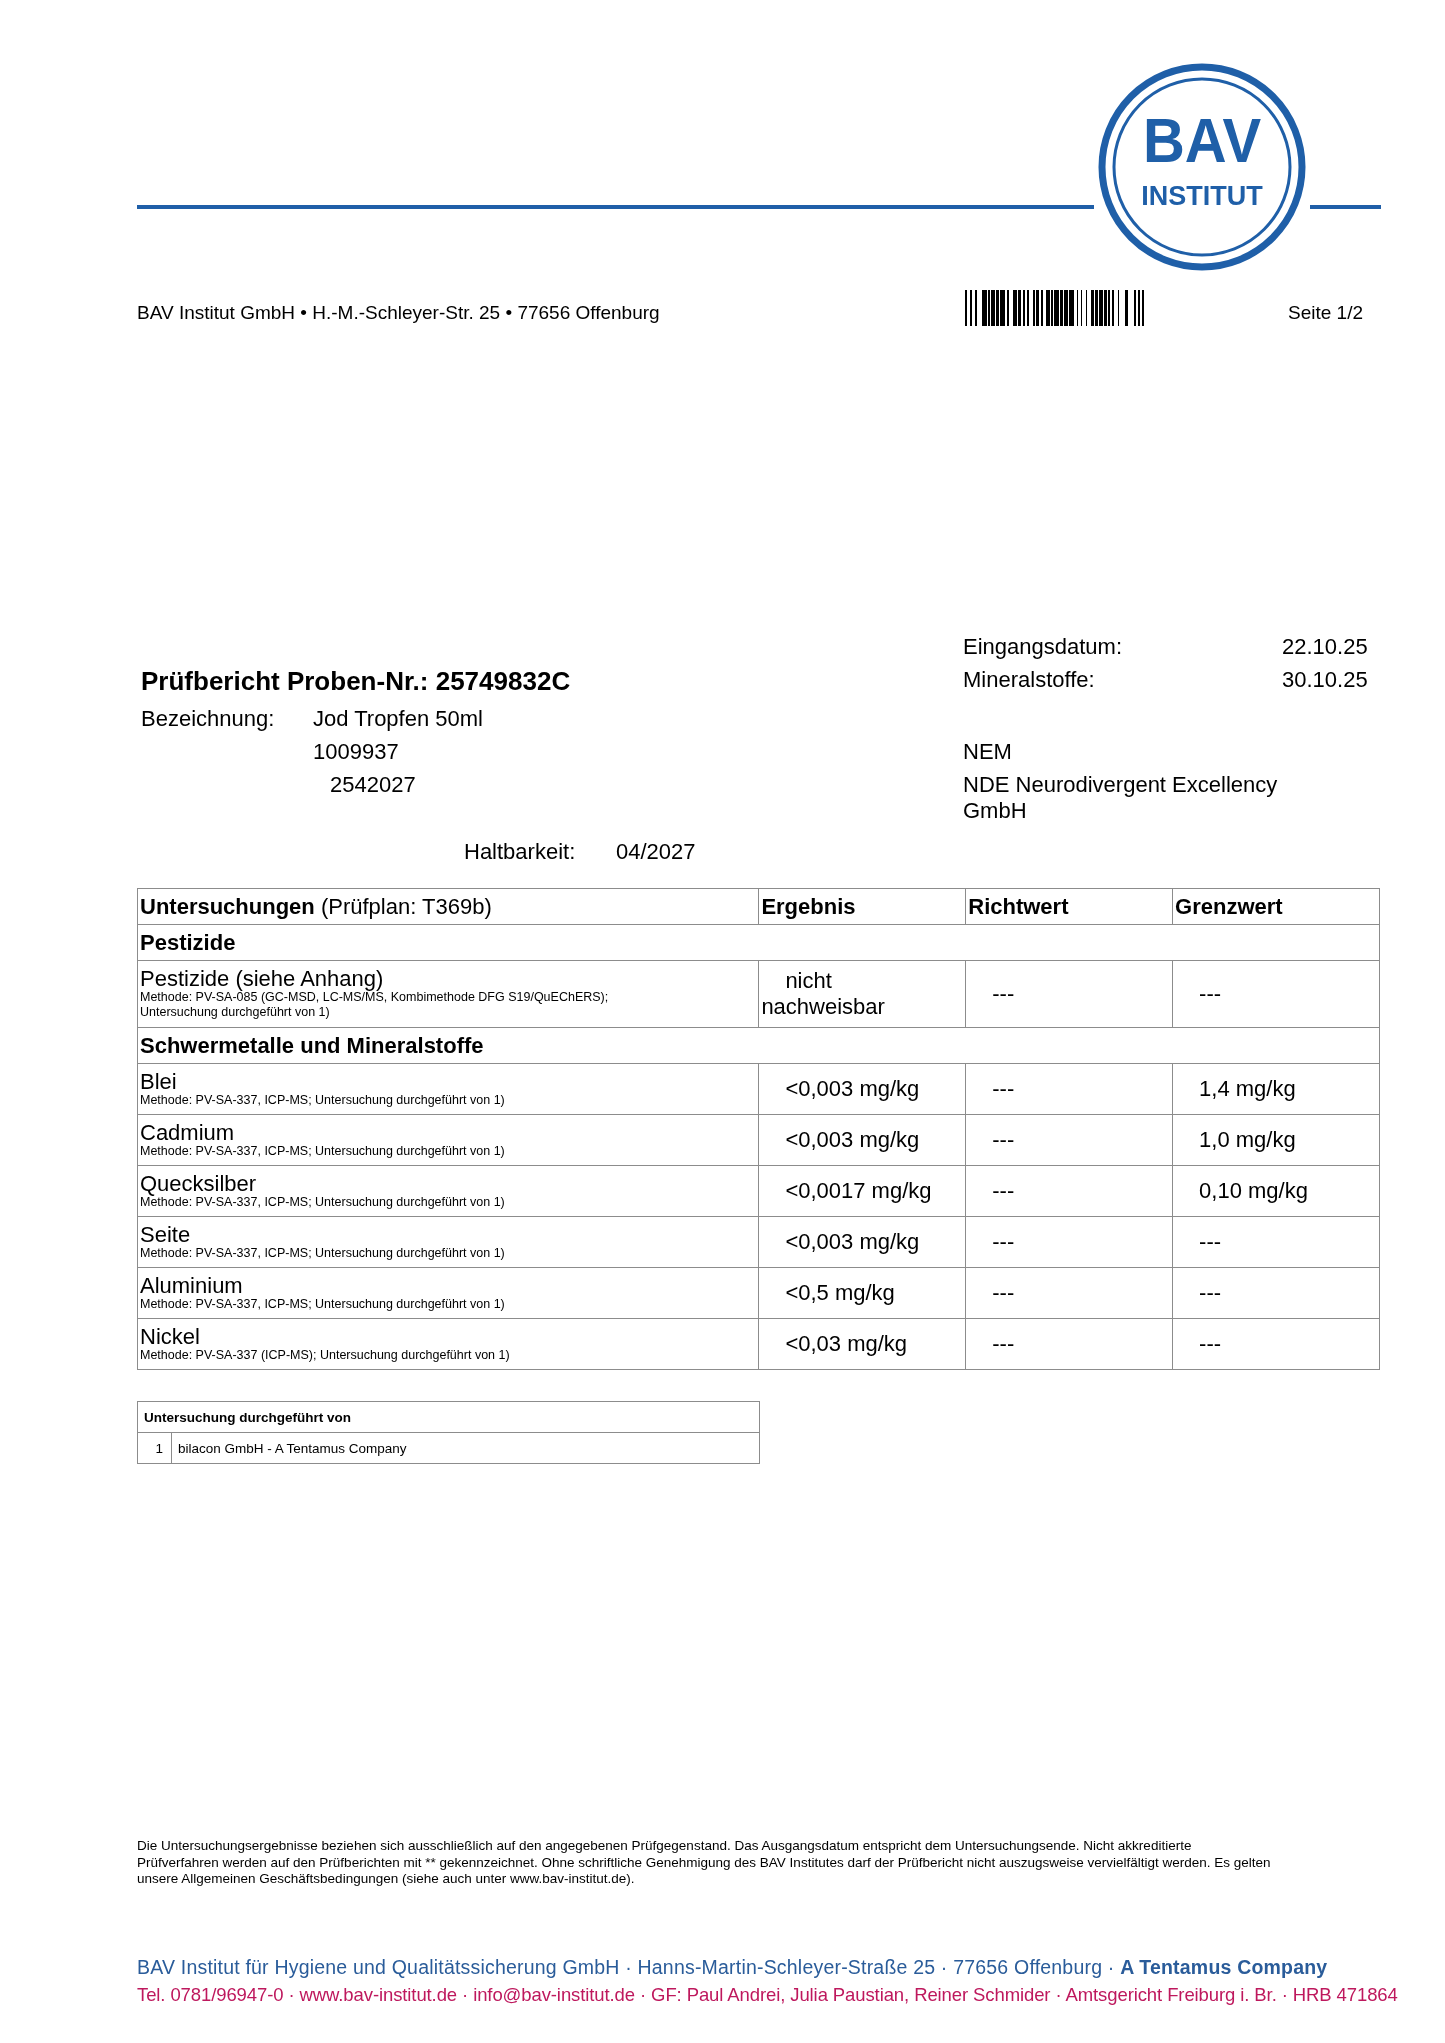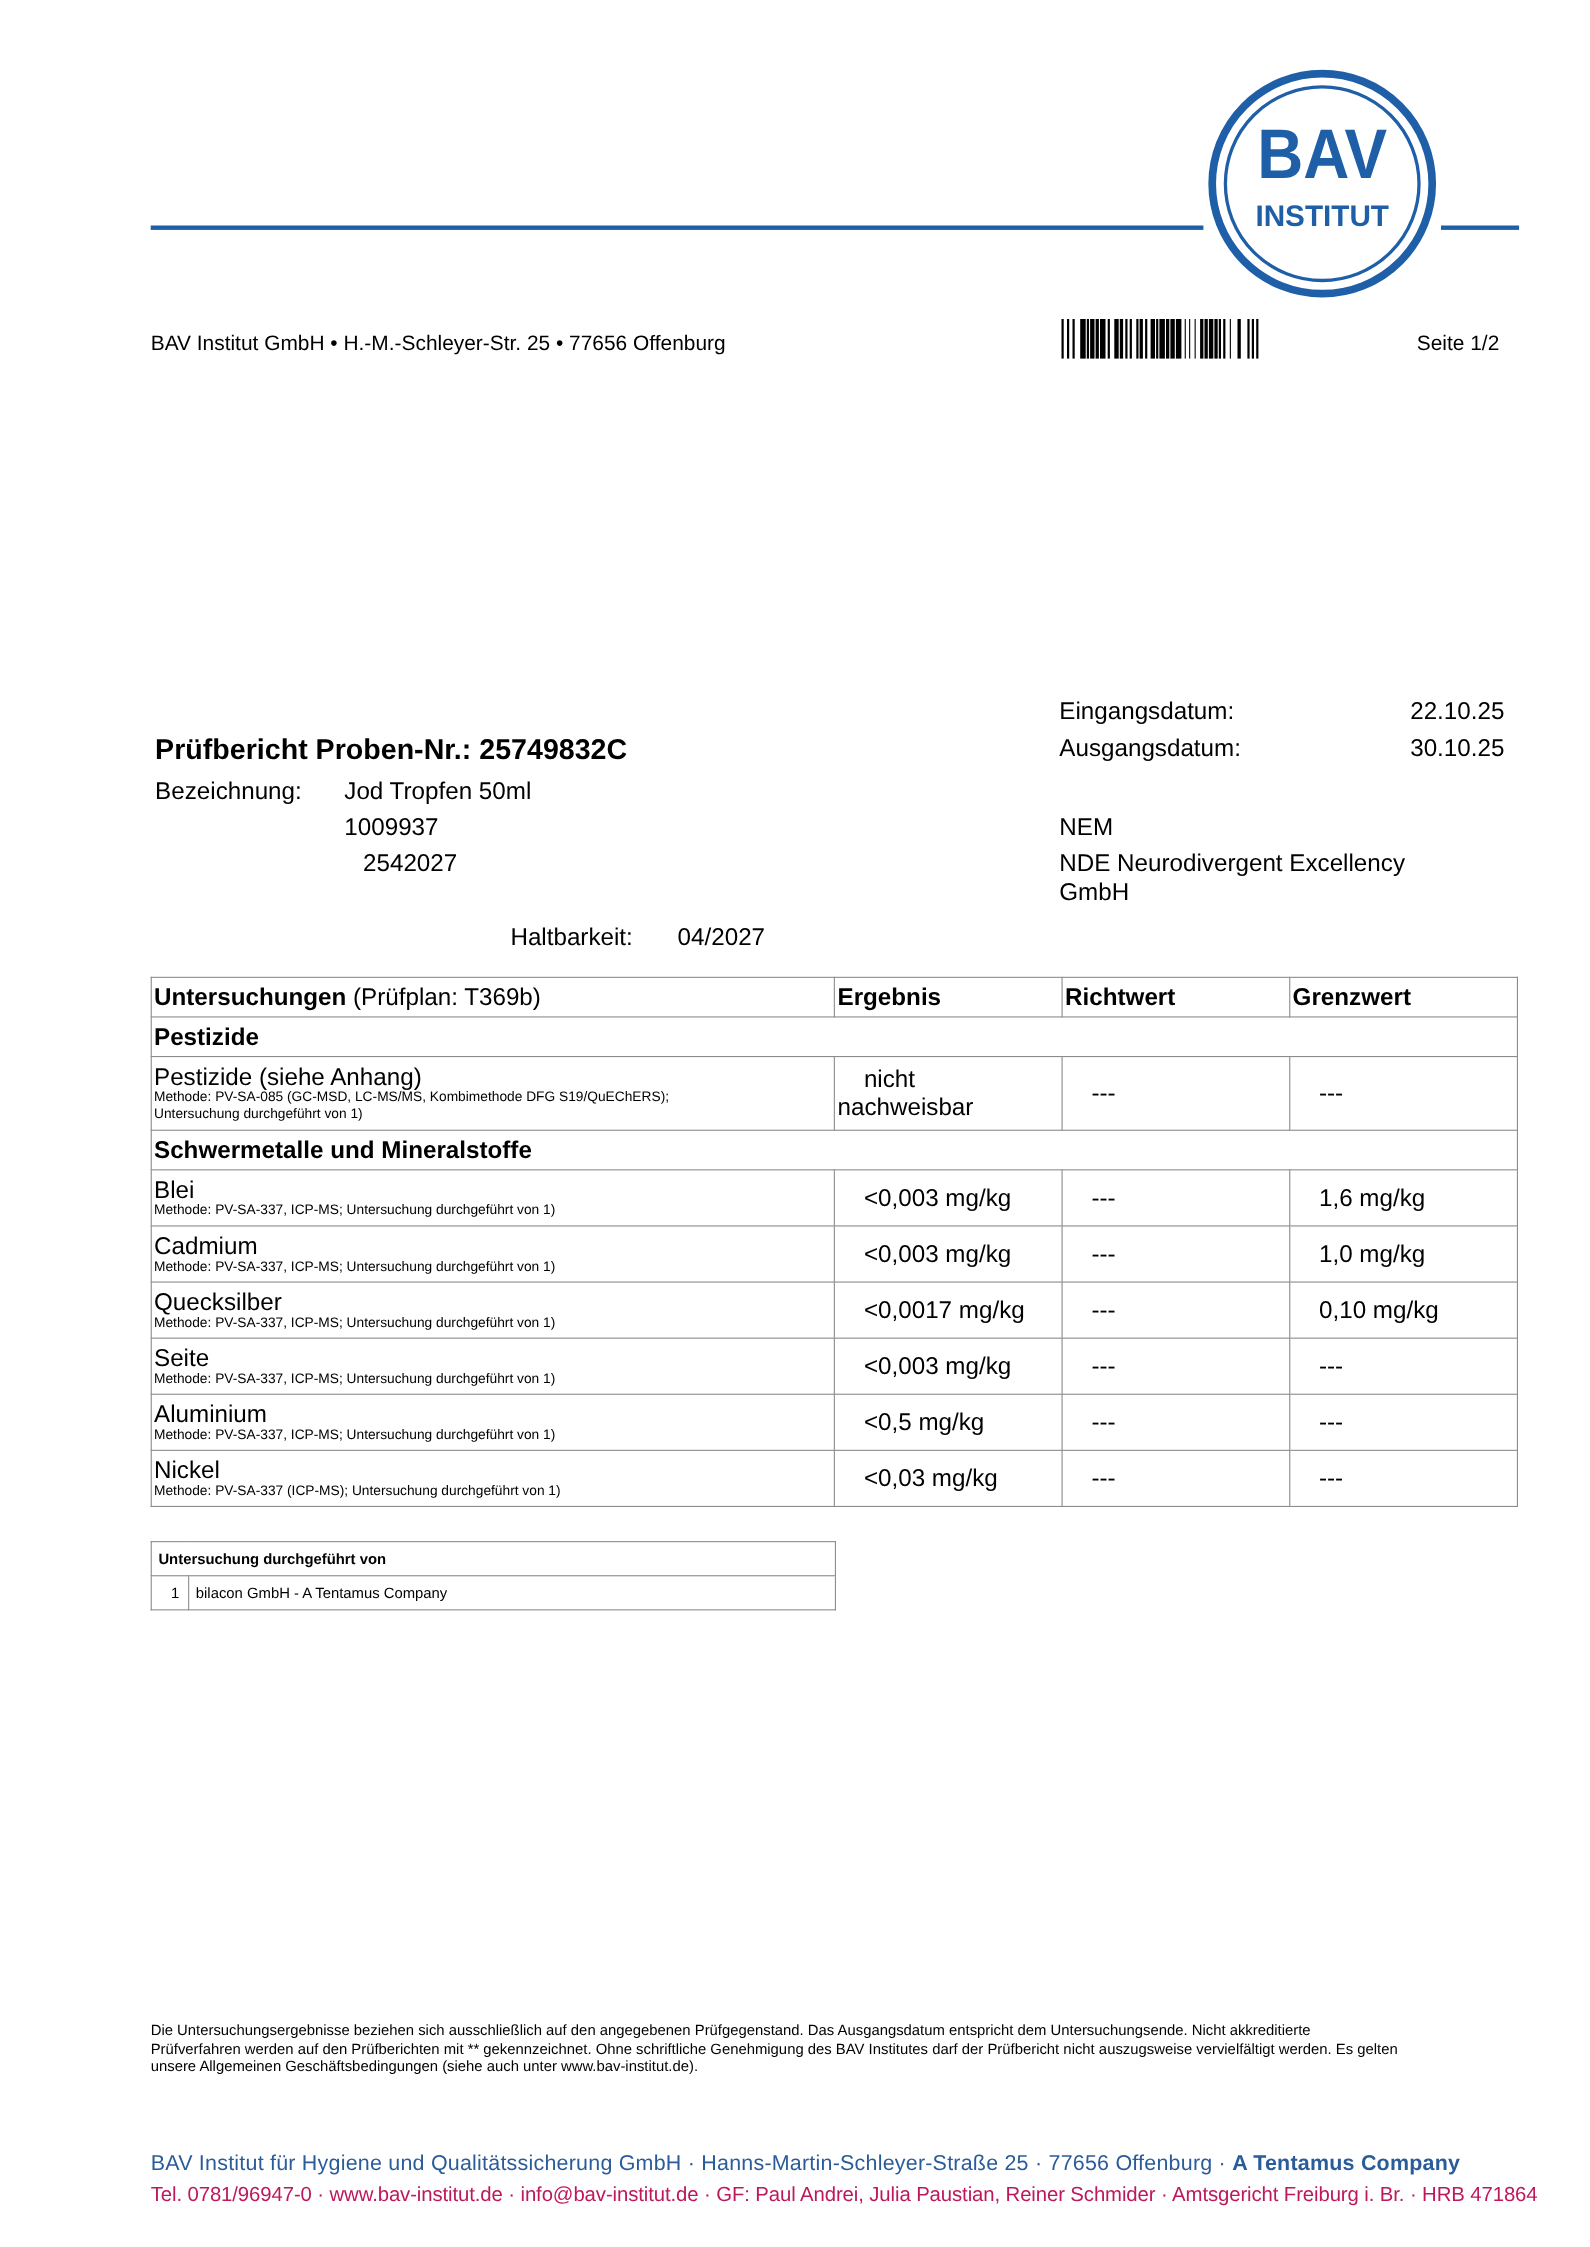--- a/index.html
+++ b/index.html
@@ -112,21 +112,21 @@
 <div class="abs title">Prüfbericht Proben-Nr.: 25749832C</div>
 <div class="abs lbl" style="left:141px; top:706px;">Bezeichnung:</div>
 <div class="abs lbl" style="left:313px; top:706px;">Jod Tropfen 50ml</div>
 <div class="abs lbl" style="left:313px; top:739px;">1009937</div>
 <div class="abs lbl" style="left:330px; top:772px;">2542027</div>
 <div class="abs lbl" style="left:464px; top:839px;">Haltbarkeit:</div>
 <div class="abs lbl" style="left:616px; top:839px;">04/2027</div>
 
 <div class="abs meta-right" style="left:963px; top:634px;">Eingangsdatum:</div>
 <div class="abs meta-right" style="left:1282px; top:634px;">22.10.25</div>
-<div class="abs meta-right" style="left:963px; top:667px;">Ausgangsdatum:</div>
+<div class="abs meta-right" style="left:963px; top:667px;">Mineralstoffe:</div>
 <div class="abs meta-right" style="left:1282px; top:667px;">30.10.25</div>
 <div class="abs meta-right" style="left:963px; top:739px;">NEM</div>
 <div class="abs meta-right" style="left:963px; top:772px;">NDE Neurodivergent Excellency</div>
 <div class="abs meta-right" style="left:963px; top:798px;">GmbH</div>
 
 <table class="results">
   <tbody>
       <tr class="hdr">
     <td class="col1"><span class="b">Untersuchungen</span><span> (Prüfplan: T369b)</span></td>
     <td class="col2 b">Ergebnis</td>
@@ -152,21 +152,21 @@
   <tr class="section">
     <td colspan="4">Schwermetalle und Mineralstoffe</td>
   </tr>
   <tr class="item">
     <td>
           <span class="name">Blei</span>
           <span class="method">Methode: PV-SA-337, ICP-MS; Untersuchung durchgeführt von 1)</span>
         </td>
     <td class="res">&lt;0,003 mg/kg</td>
     <td class="dash">---</td>
-    <td class="dash">1,6 mg/kg</td>
+    <td class="dash">1,4 mg/kg</td>
   </tr>
   <tr class="item">
     <td>
           <span class="name">Cadmium</span>
           <span class="method">Methode: PV-SA-337, ICP-MS; Untersuchung durchgeführt von 1)</span>
         </td>
     <td class="res">&lt;0,003 mg/kg</td>
     <td class="dash">---</td>
     <td class="dash">1,0 mg/kg</td>
   </tr>

